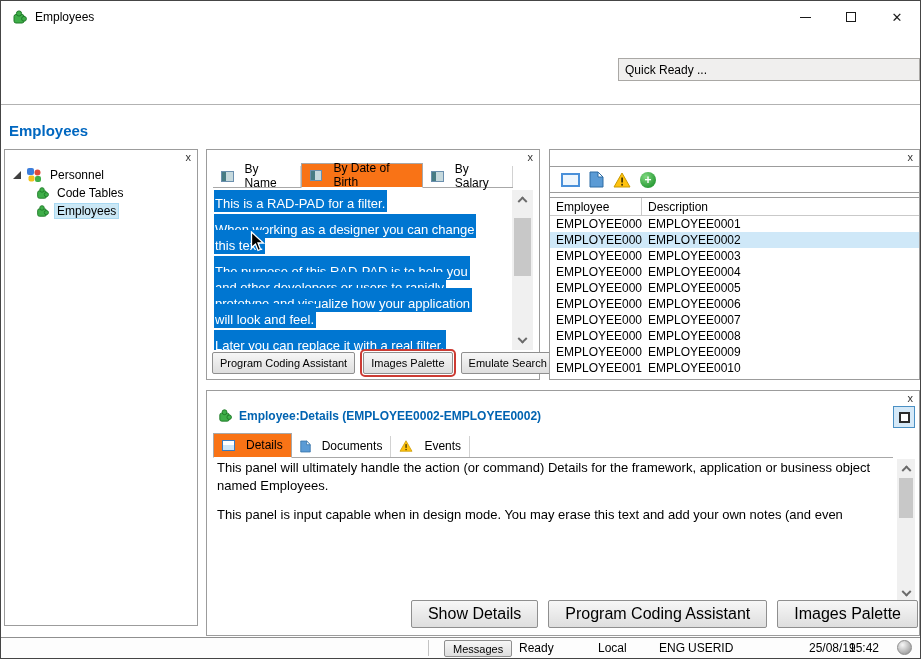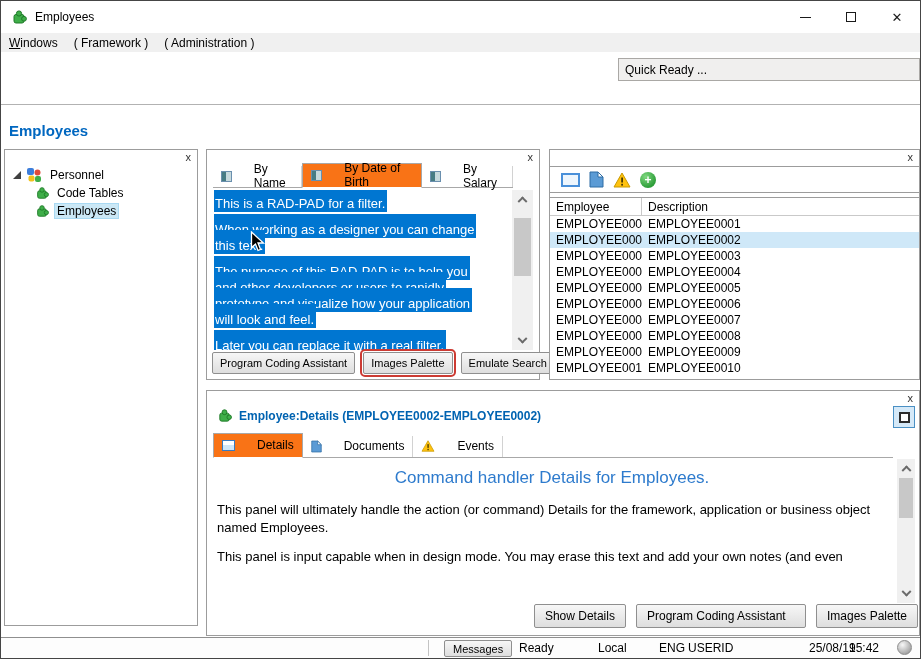--- a/index.html
+++ b/index.html
@@ -38,21 +38,21 @@
   .tree-child { padding-left:30px; margin-top:1px; }
   .tree-expander { width:0; height:0; border:4px solid transparent; border-bottom:4px solid #404040; border-right:4px solid #404040; margin-right:5px; }
   .tree-label { margin-left:5px; padding:1px 3px; }
   .tree-child.selected .tree-label { background:#cbe8f6; border:1px solid #a9d9f2; padding:0 2px; }
   
   .puzzle-icon { display:inline-block; }
   .personnel-icon { display:inline-block; }
   
   #filter-panel { left:205px; top:148px; width:334px; height:231px; }
   .tabstrip { position:absolute; left:6px; top:13px; right:26px; height:25px; display:flex; align-items:flex-end; font-size:12px; border-bottom:1px solid #a8a8a8; }
-  .tab { display:flex; align-items:center; gap:22px; padding:3px 8px 4px 8px; border-right:1px solid #d2d2d2; color:#000; background:transparent; height:21px; }
+  .tab { display:flex; align-items:center; gap:11px; padding:3px 8px 4px 8px; border-right:1px solid #d2d2d2; color:#000; background:transparent; height:21px; }
   .tab.active { background:#f97316; border:1px solid #a8a8a8; border-bottom:1px solid #fff; margin-bottom:-1px; height:25px; border-right:1px solid #a8a8a8; }
   .tab-img-icon { width:13px; height:11px; background:linear-gradient(90deg,#477c84 0 40%, #c6d9dd 40%); border:1px solid #6a8fae; display:inline-block; }
   .filter-body { position:absolute; left:7px; top:40px; width:272px; height:160px; overflow:hidden; font-size:13px; line-height:16px; }
   .filter-body p { margin:0 0 10px 0; }
   .filter-body p:first-child { margin-top:6px; }
   .filter-body p span { background:#0076d1; color:#fff; padding:8px 2px 1px 1px; box-decoration-break:clone; -webkit-box-decoration-break:clone; }
   
   .vscroll { position:absolute; background:#f0f0f0; }
   #filter-scroll { right:6px; top:40px; width:21px; height:160px; }
   .scroll-arrow { position:absolute; left:0; width:100%; height:17px; display:flex; align-items:center; justify-content:center; }
@@ -84,21 +84,21 @@
   .max-btn { position:absolute; right:4px; top:15px; width:22px; height:22px; background:#d5e9f8; border:1px solid #4a90c4; display:flex; align-items:center; justify-content:center; }
   .max-btn span { width:11px; height:11px; border:2px solid #2b2b2b; background:#fff; display:block; }
   #details-tabs { left:6px; top:42px; right:26px; }
   .tab-details-icon { width:13px; height:11px; border:1px solid #3a7abf; background:linear-gradient(180deg,#ffffff 0 45%, #cfe6f8 45%); display:inline-block; }
   .details-body { position:absolute; left:4px; top:68px; right:26px; height:144px; overflow:hidden; font-size:13px; line-height:18px; color:#000; padding:0 6px; }
   .details-title { text-align:center; color:#2e7bcd; font-size:17px; margin:10px 0 14px 0; }
   .details-body p { margin:0 0 11px 0; }
   #details-scroll { right:4px; top:68px; width:18px; height:144px; }
   #details-scroll .scroll-thumb { top:19px; height:40px; }
   .details-buttons { position:absolute; right:1px; bottom:7px; display:flex; gap:10px; }
-  .details-buttons .btn { font-size:12px; padding:4px 10px; text-align:left; }
+  .details-buttons .btn { font-size:16px; padding:4px 16px; text-align:left; }
   .btn-w90 { min-width:90px; } .btn-w170 { min-width:170px; } .btn-w95 { min-width:95px; }
   
   .layout-icons { position:absolute; left:10px; top:640px; display:flex; gap:8px; }
   .li-win { width:18px; height:15px; border:1px solid #4a90c4; background:#eaf4fc; position:relative; }
   .li-win::before { content:""; position:absolute; left:0; top:0; right:0; height:3px; background:#9cc7e8; }
   .li-win.dots::after { content:""; position:absolute; left:3px; top:6px; width:9px; height:6px; background:
      repeating-linear-gradient(90deg,#4a90c4 0 2px, transparent 2px 4px); }
   .li-grid { width:17px; height:15px; border:1px solid #8a8a8a; display:grid; grid-template-columns:1fr 1fr; grid-template-rows:1fr 1fr; }
   .li-grid i:nth-child(1){background:#4caf50;} .li-grid i:nth-child(2){background:#e53935;}
   .li-grid i:nth-child(3){background:#fdd835;} .li-grid i:nth-child(4){background:#1e88e5;}
@@ -131,31 +131,20 @@
         </div>
       <div class="win-btn">
           <span class="glyph-max"></span>
         </div>
       <div class="win-btn">
           <span class="glyph-close">✕</span>
         </div>
     </div>
   </div>
 
-  <div class="menubar">
-    <span class="menu-item">
-        <span class="menu-underline-first">Windows</span>
-      </span>
-    <span class="menu-item">
-        <span>( Framework )</span>
-      </span>
-    <span class="menu-item">
-        <span>( Administration )</span>
-      </span>
-  </div>
 
   <div class="quickfind">Quick Ready ...</div>
   <div class="topline"></div>
 
   <div class="page-heading">Employees</div>
 
   <div class="panel" id="tree-panel">
     <span class="panel-close">x</span>
     <div class="tree">
       <div class="tree-row tree-root">
@@ -318,21 +307,20 @@
       <div class="tab">
         <svg width="14" height="12" viewBox="0 0 18 16">
           <path d="M9 1 L17 15 H1 Z" fill="#ffc20e" stroke="#c99a00" stroke-width="1"></path>
           <rect x="8.2" y="5.5" width="1.8" height="5" fill="#4a3a00"></rect>
           <rect x="8.2" y="11.8" width="1.8" height="1.8" fill="#4a3a00"></rect>
         </svg>
         <span>Events</span>
       </div>
     </div>
     <div class="details-body">
-      <div class="details-title">Command handler Details for Employees.</div>
       <div>
           <p>This panel will ultimately handle the action (or command) Details for the framework, application or business object named Employees.</p>
           <p>This panel is input capable when in design mode. You may erase this text and add your own notes (and even</p>
         </div>
     </div>
     <div class="vscroll" id="details-scroll">
       <span class="scroll-arrow up">
           <i class="chev up"></i>
         </span>
       <span class="scroll-thumb"></span>

